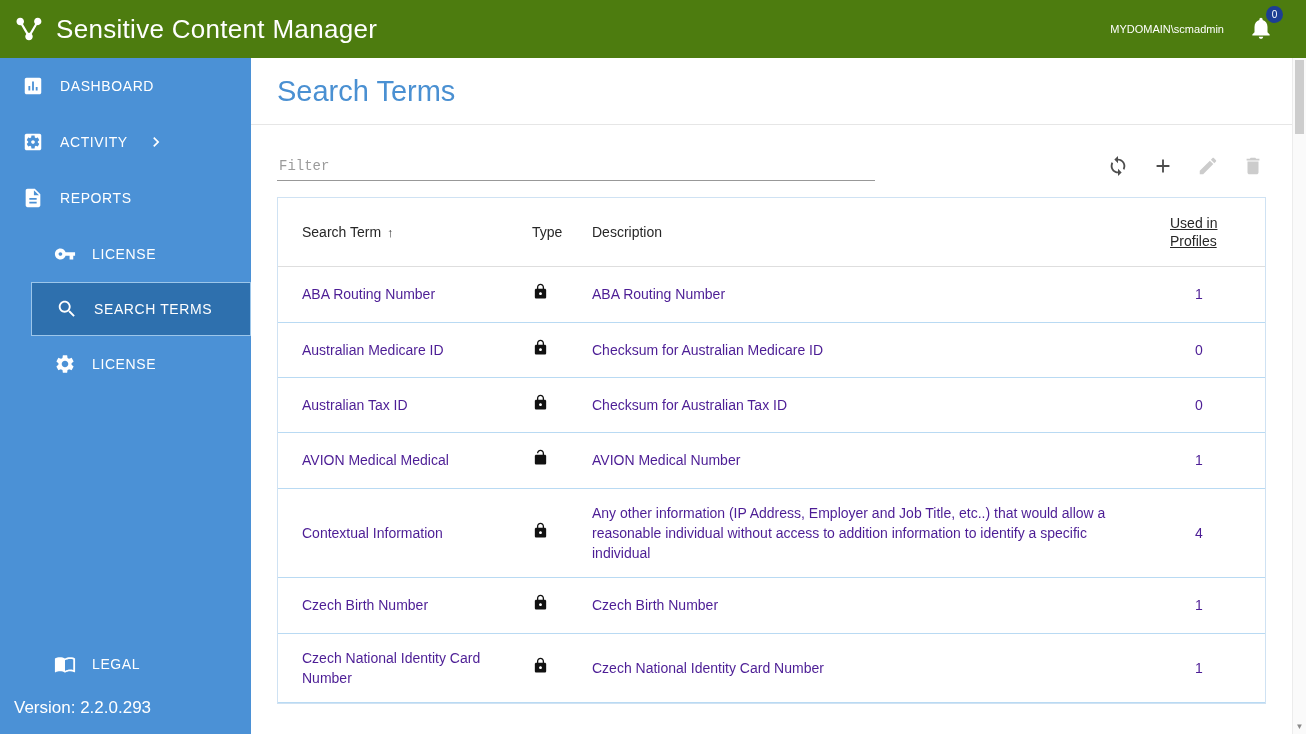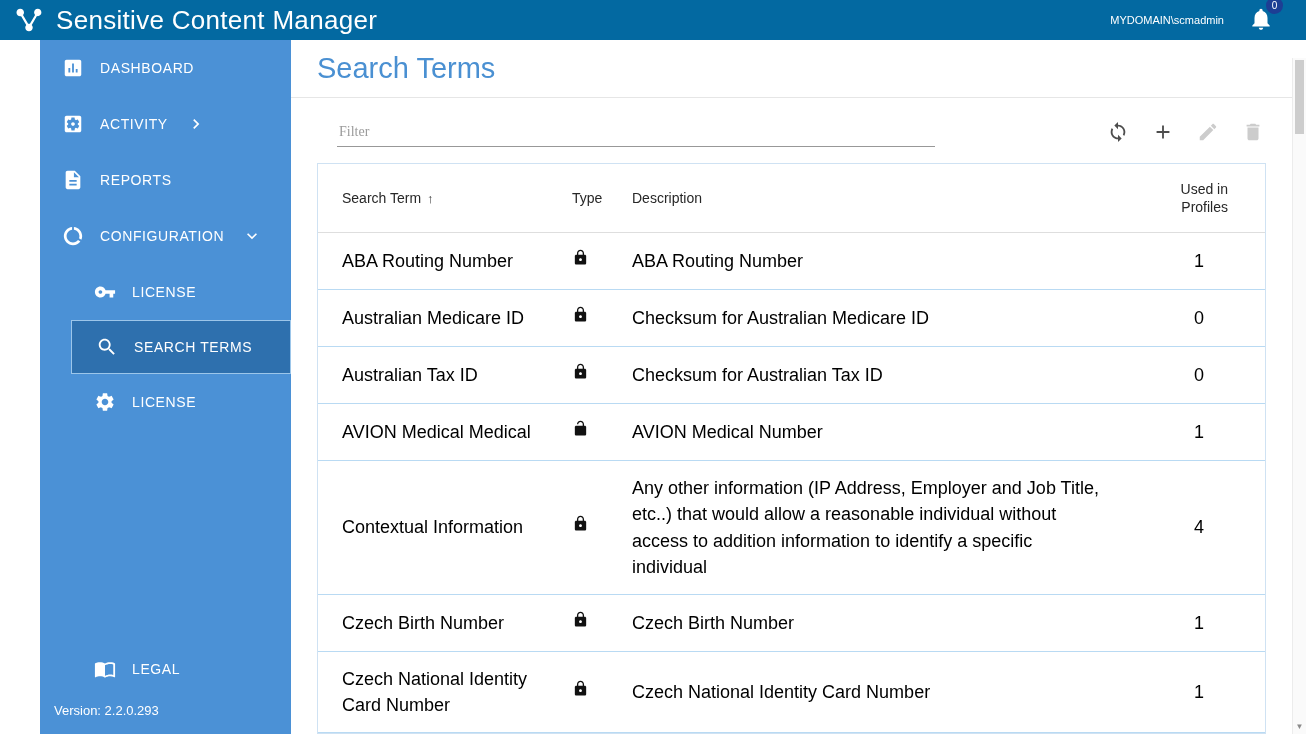--- a/index.html
+++ b/index.html
@@ -6,22 +6,22 @@
   html, body { margin:0; padding:0; }
   body {
     width:1306px; height:734px; overflow:hidden;
     font-family:"Liberation Sans", sans-serif;
     background:#ffffff;
   }
   .app { width:100%; height:100%; display:flex; flex-direction:column; position:relative; }
 
   
   .topbar {
-    height:40px; flex:0 0 auto;
-    background:#0369a1;
+    height:58px; flex:0 0 auto;
+    background:#4d7c0f;
     display:flex; align-items:center; justify-content:space-between;
     padding:0 30px 0 14px;
   }
   .topbar-left { display:flex; align-items:center; gap:12px; }
   .logo-svg { width:30px; height:30px; fill:#ffffff; transform:rotate(-90deg); }
   .app-title { color:#ffffff; font-size:26px; font-weight:400; letter-spacing:.3px; }
   .topbar-right { display:flex; align-items:center; gap:24px; }
   .username { color:#ffffff; font-size:11px; }
   .bell-wrap { position:relative; width:28px; height:28px; cursor:pointer; }
   .bell-svg { width:26px; height:26px; fill:#ffffff; }
@@ -32,70 +32,69 @@
     display:flex; align-items:center; justify-content:center;
   }
 
   
   .body-row { flex:1; display:flex; min-height:0; }
 
   
   .sidebar {
     width:251px; flex:0 0 auto;
     background:#4b91d6; color:#fff;
-    display:flex; flex-direction:column;margin-left:40px;
+    display:flex; flex-direction:column;
   }
   .nav-item {
     height:56px; display:flex; align-items:center; gap:16px;
     padding-left:22px; cursor:pointer; flex:0 0 auto;
   }
   .nav-item svg.nav-ico { width:22px; height:22px; fill:#ffffff; flex:0 0 auto; }
   .nav-label { font-size:14px; letter-spacing:.6px; }
   .chev { width:20px; height:20px; fill:#ffffff; margin-left:2px; }
   .nav-item.sub { padding-left:54px; }
   .nav-item.selected {
     background:#2e70ae;
     border:1px solid #9cc6ea;
     margin-left:31px; padding-left:24px; height:54px;
   }
   .sidebar-bottom { margin-top:auto; }
-  .version { font-size:13px; color:#ffffff; padding:6px 0 16px 14px; }
+  .version { font-size:17px; color:#ffffff; padding:6px 0 16px 14px; }
 
   
   .main { flex:1; min-width:0; background:#fff; display:flex; flex-direction:column; padding:0 40px 0 26px; }
   .title-bar { height:67px; display:flex; align-items:center; border-bottom:1px solid #e6e6e6;
                margin:0 -40px 0 -26px; padding:0 40px 0 26px; }
   .page-title { font-size:29px; font-weight:400; color:#4a90d2; margin:0; }
 
   .filter-row { height:70px; display:flex; align-items:flex-end; justify-content:space-between; padding-bottom:14px; }
   .filter-input {
     width:598px; border:0; border-bottom:1px solid #989898; outline:none;
     font-size:14px; padding:8px 2px 6px; color:#1d4ed8; background:transparent;
-    font-family:Liberation Serif, serif;
-    margin-left:20px;
+    font-family:Liberation Mono, monospace;
   }
   .filter-input::placeholder { color:#9b9b9b; }
   .toolbar { display:flex; align-items:center; gap:19px; padding-bottom:2px; }
   .tool-btn { width:26px; height:26px; display:flex; align-items:center; justify-content:center; cursor:pointer; }
   .tool-btn svg { width:22px; height:22px; }
   .tool-btn.enabled svg { fill:#4d4d4d; }
   .tool-btn.disabled svg { fill:#cccccc; }
 
   .table-card { border:1px solid #cfe2f3; margin-top:2px; background:#fff; }
   table { width:100%; border-collapse:collapse; table-layout:fixed; }
   thead th {
     font-size:14px; font-weight:400; color:#272727; text-align:left;
     padding:16px 12px; border-bottom:1px solid #dedede; background:#fff;
   }
   th.col-term, td.col-term { width:242px; padding-left:24px; }
   th.col-type, td.col-type { width:60px; }
   th.col-used, td.col-used { width:132px; text-align:center; }
-  .used-head { display:inline-block; width:58px; text-align:right; line-height:1.3; }
+  .used-head { display:inline-block; width:58px; text-align:left; line-height:1.3;text-decoration:underline; }
   tbody td {
-    font-size:18px; color:#000000; padding:14px 12px;
+    font-size:14px; color:#4c1d95; padding:14px 12px;
     border-bottom:1px solid #b9daf3; vertical-align:middle; line-height:1.45;
   }
   td.col-desc { padding-right:24px; }
   .sort-arrow { font-size:13px; margin-left:6px; color:#333; }
   .lock-svg { width:17px; height:21px; fill:#111; }
 
   
   .v-scrollbar {
     position:absolute; right:0; top:58px; bottom:0; width:14px;
     background:#fafafa; border-left:1px solid #ececec;
@@ -151,29 +150,20 @@
           </svg>
       </div>
 
       <div class="nav-item">
         <svg class="nav-ico" viewBox="0 0 24 24">
             <path d="M14 2H6c-1.1 0-1.99.9-1.99 2L4 20c0 1.1.89 2 1.99 2H18c1.1 0 2-.9 2-2V8l-6-6zm2 16H8v-2h8v2zm0-4H8v-2h8v2zm-3-5V3.5L18.5 9H13z"></path>
           </svg>
         <span class="nav-label">REPORTS</span>
       </div>
 
-      <div class="nav-item">
-        <svg class="nav-ico" viewBox="0 0 24 24">
-            <path d="M13 2.05v3.03c3.39.49 6 3.39 6 6.92 0 .9-.18 1.75-.48 2.54l2.6 1.53c.56-1.24.88-2.62.88-4.07 0-5.18-3.95-9.45-9-9.95zM12 19c-3.87 0-7-3.13-7-7 0-3.53 2.61-6.43 6-6.92V2.05c-5.06.5-9 4.76-9 9.95 0 5.52 4.47 10 9.99 10 3.31 0 6.24-1.61 8.06-4.09l-2.6-1.53C16.17 17.98 14.21 19 12 19z"></path>
-          </svg>
-        <span class="nav-label">CONFIGURATION</span>
-        <svg class="chev" viewBox="0 0 24 24">
-            <path d="M16.59 8.59L12 13.17 7.41 8.59 6 10l6 6 6-6z"></path>
-          </svg>
-      </div>
 
       <div class="nav-item sub">
         <svg class="nav-ico" viewBox="0 0 24 24">
             <path d="M12.65 10C11.83 7.67 9.61 6 7 6c-3.31 0-6 2.69-6 6s2.69 6 6 6c2.61 0 4.83-1.67 5.65-4H17v4h4v-4h2v-4H12.65zM7 14c-1.1 0-2-.9-2-2s.9-2 2-2 2 .9 2 2-.9 2-2 2z"></path>
           </svg>
         <span class="nav-label">LICENSE</span>
       </div>
 
 
       <div class="nav-item sub selected">

